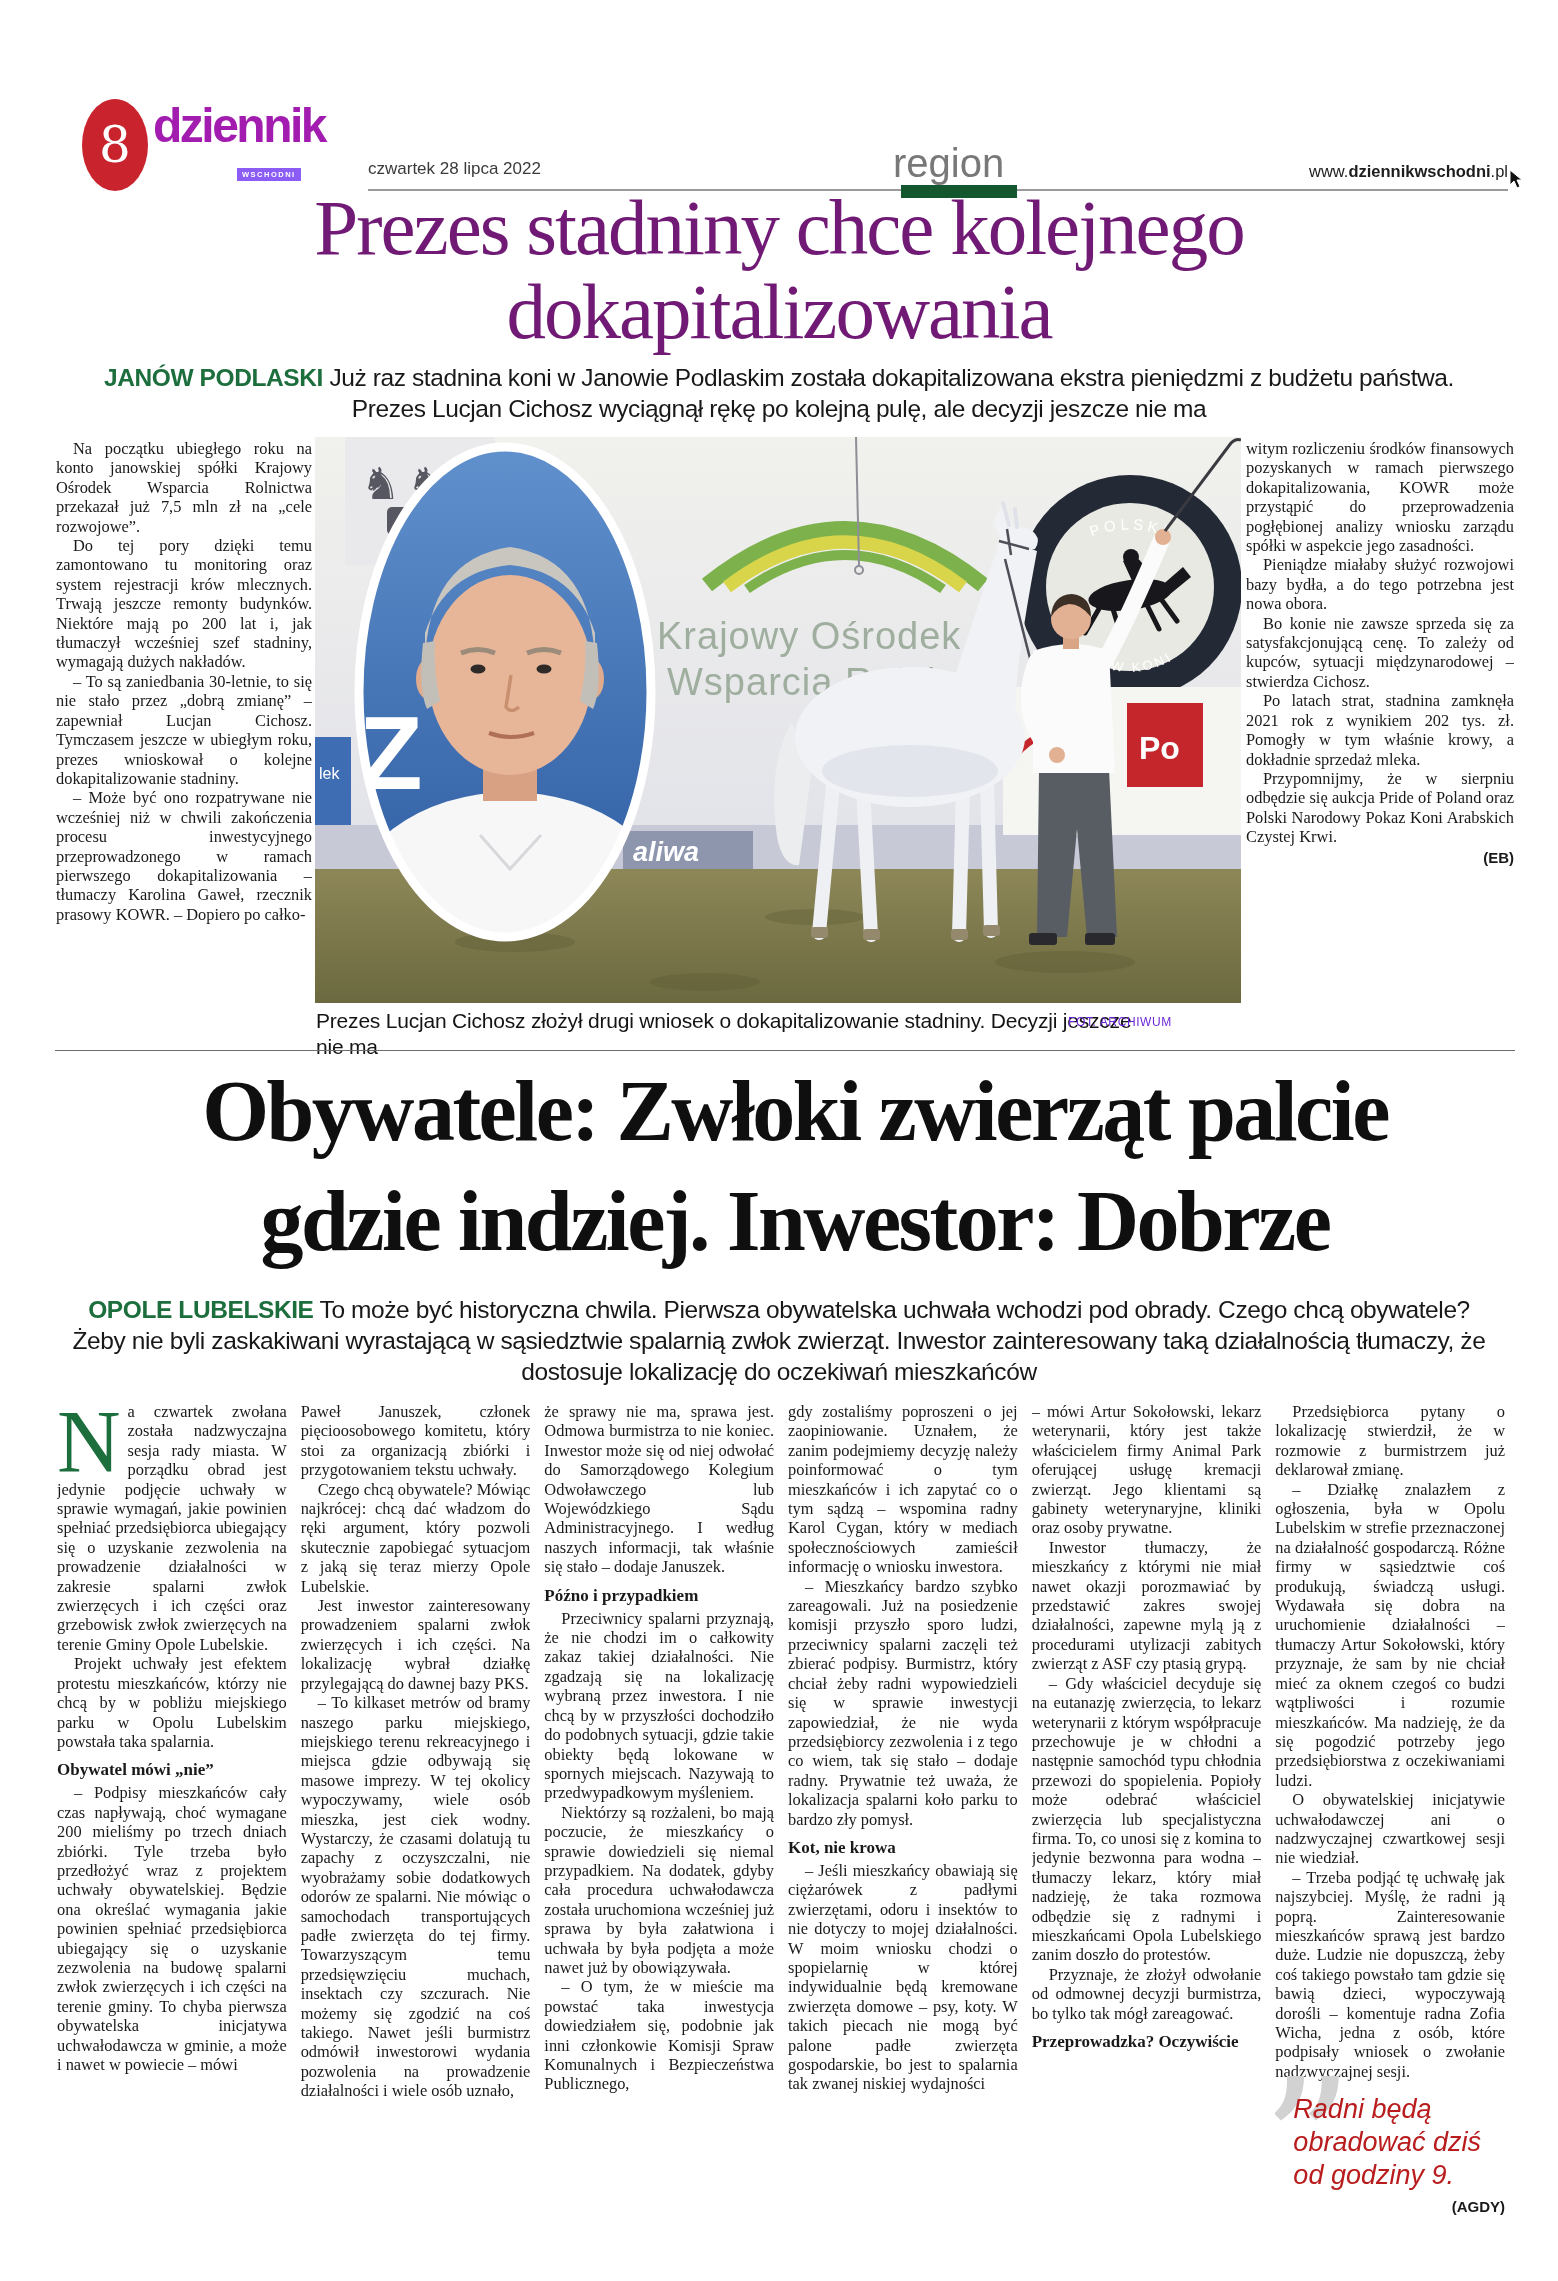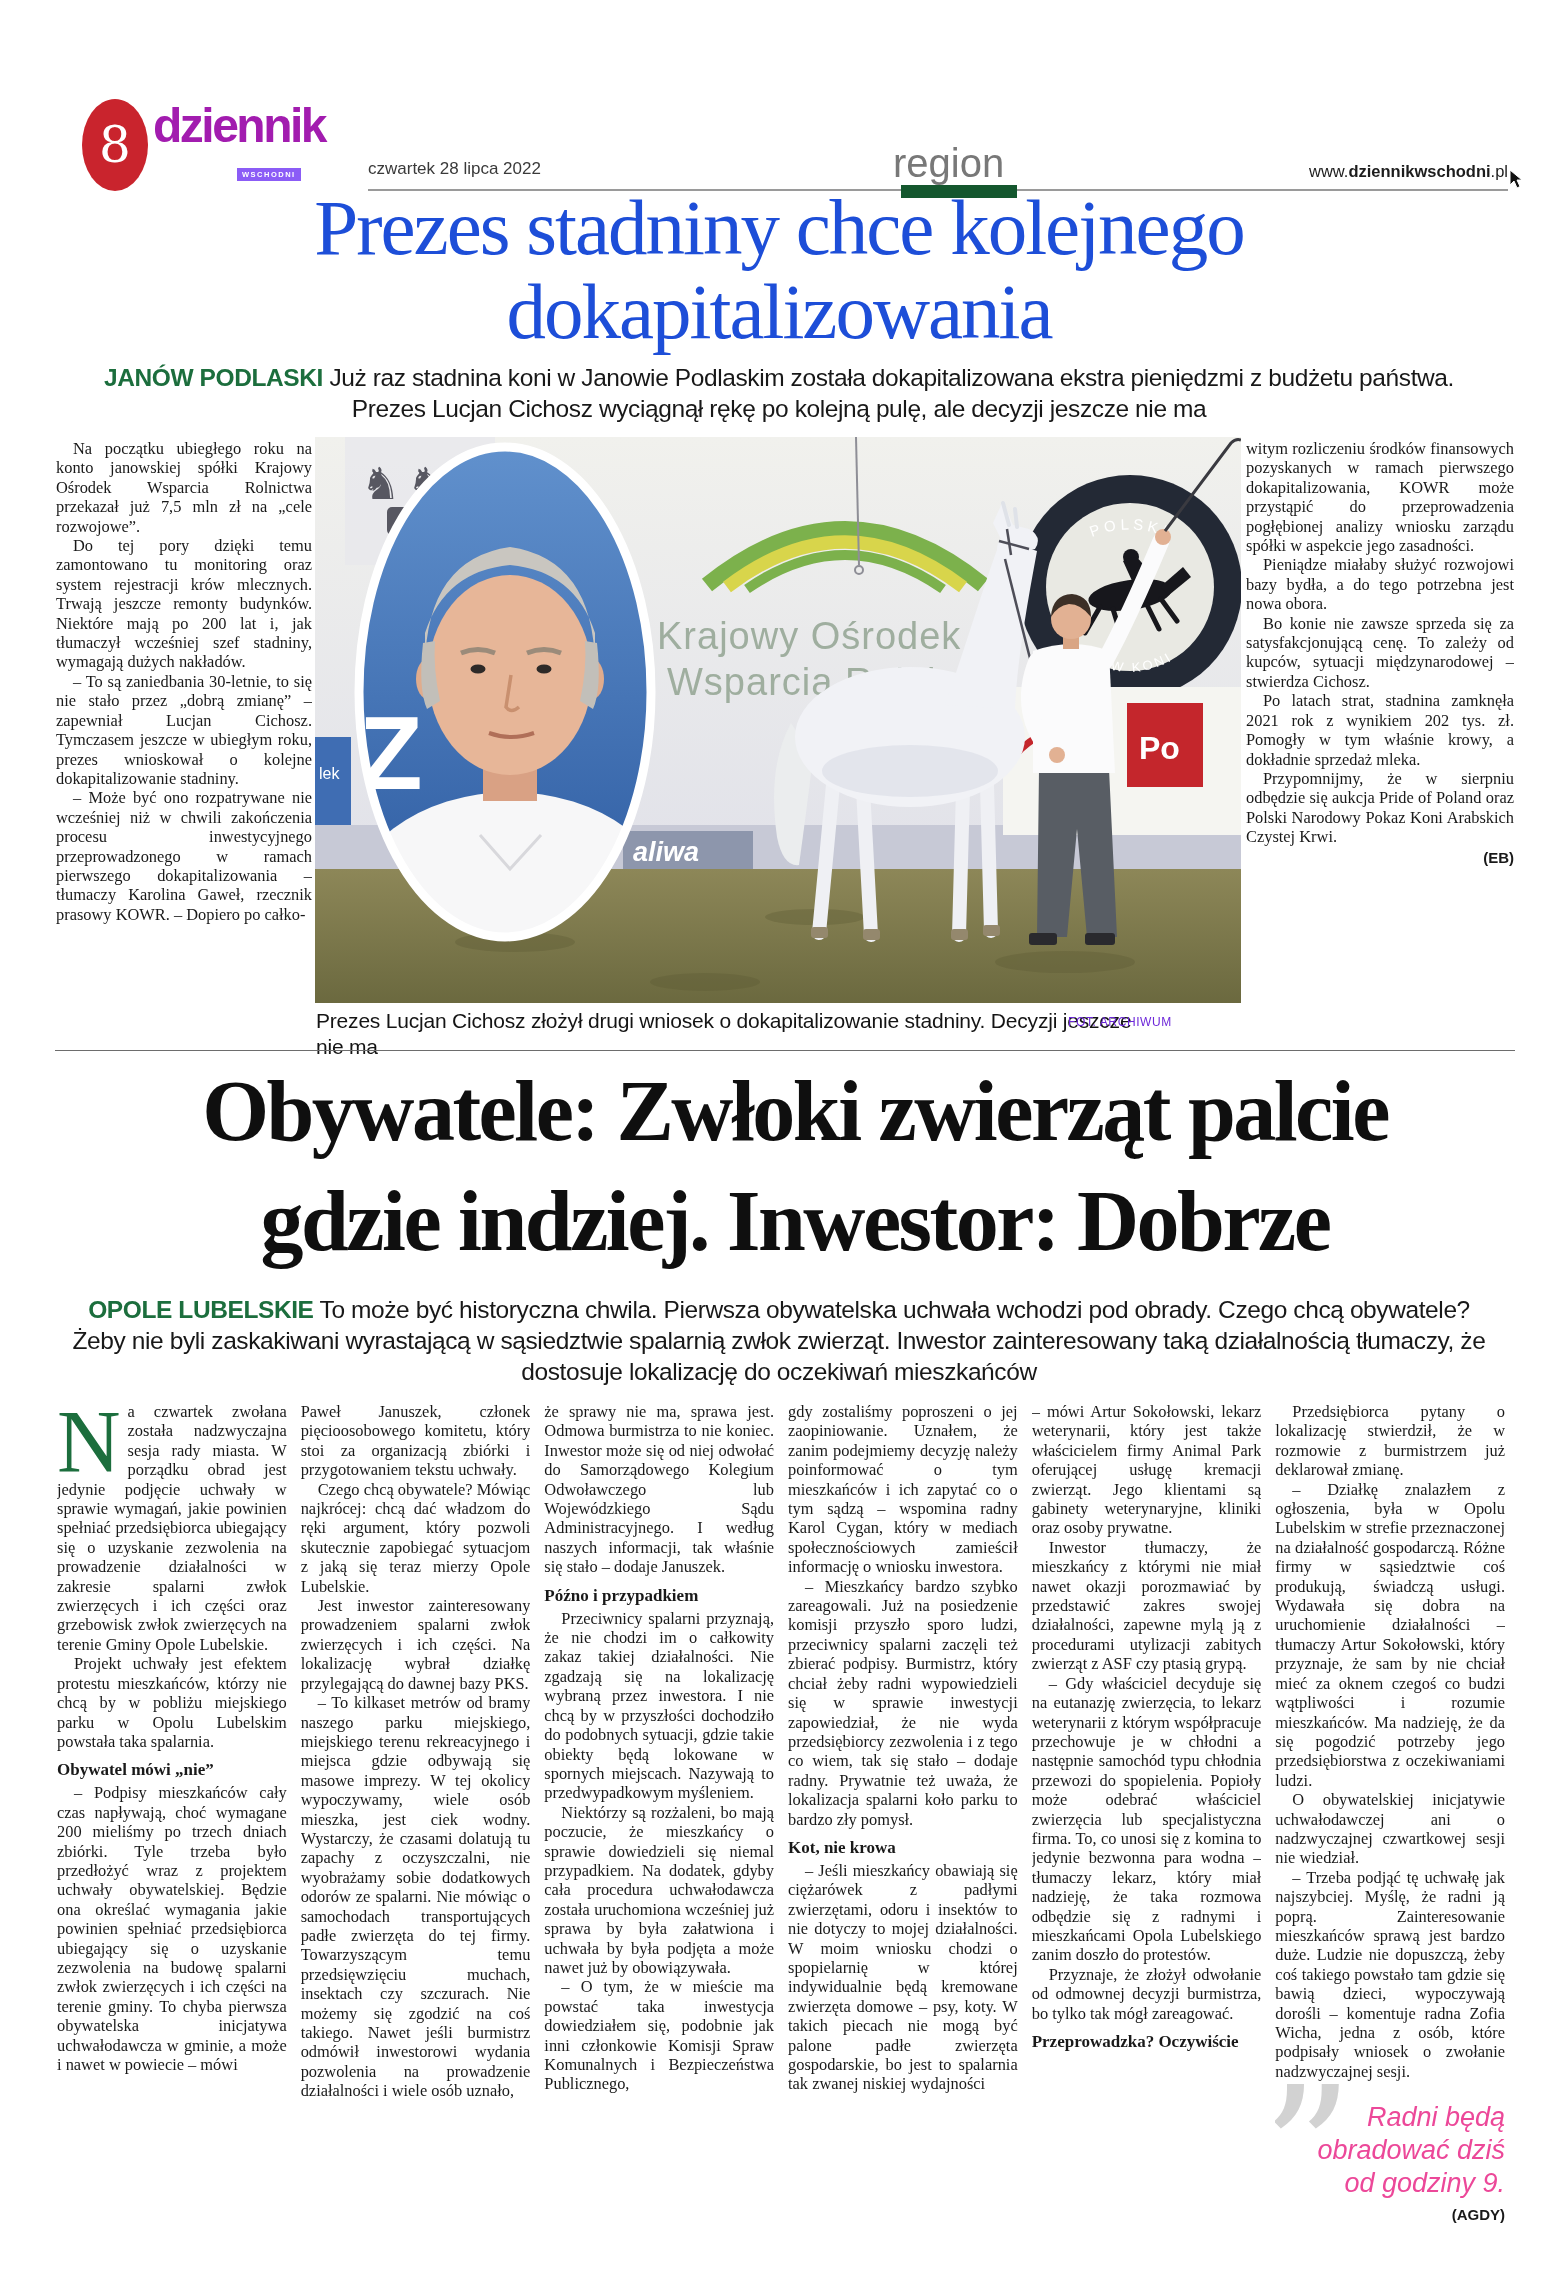--- a/index.html
+++ b/index.html
@@ -19,21 +19,21 @@
   .header-rule{left:368px;top:189px;width:1140px;height:2px;background:#9a9a9a;}
   .section{left:893px;top:140px;font:400 40px/46px "Liberation Sans",sans-serif;color:#787878;}
   .section-bar{left:901px;top:185px;width:116px;height:13px;background:#14572e;}
   .url{left:1280px;top:161px;width:228px;font:400 16.5px/20px "Liberation Sans",sans-serif;
        color:#1d1d1d;text-align:right;}
   .url b{font-weight:700;}
   .cursor{left:1508px;top:170px;}
 
   
   .h1{left:0;top:186px;width:1558px;text-align:center;
-      font:400 79px/84px "Liberation Serif",serif;color:#1d4ed8;letter-spacing:-2px;}
+      font:400 79px/84px "Liberation Serif",serif;color:#701a75;letter-spacing:-2px;}
   .h2{left:0;top:1056px;width:1558px;text-align:center;
       font:700 86px/110px "Liberation Serif",serif;color:#0f0f0f;letter-spacing:-2.5px;padding-left:16px;}
   .lead{left:69px;top:362px;width:1420px;text-align:center;
         font:400 24.5px/31px "Liberation Sans",sans-serif;color:#181818;letter-spacing:-0.4px;}
   .lead2{top:1294px;}
   .kicker{color:#1c6e3d;font-weight:700;}
 
   
   .bodycol{overflow:hidden;}
   .bodycol p{margin:0;font:400 16.4px/19.4px "Liberation Serif",serif;text-align:justify;color:#191919;}
@@ -46,22 +46,22 @@
   .col{width:230px;}
   .dropcap{float:left;font:400 88px/72px "Liberation Serif",serif;color:#1c6e3d;
            margin:4px 7px 0 0;}
 
   
   .pullquote{position:relative;margin:12px 0 8px;padding:2px 0 2px 10px;
              font:italic 400 25px/30px "Liberation Sans",sans-serif;color:#157a40;text-align:left;}
   .pullquote::before{content:"\201D";position:absolute;left:-8px;top:-36px;z-index:0;
              font:400 150px/1 "DejaVu Serif",serif;color:#d9d9d9;font-style:normal;}
   .pullquote span{position:relative;z-index:1;}
-  .pullquote2{position:relative;margin:16px 0 2px;padding:4px 0 2px 18px;
-             font:italic 400 27px/33px "Liberation Sans",sans-serif;color:#ec4899;text-align:right;}
+  .pullquote2{position:relative;margin:8px 0 2px;padding:4px 0 2px 18px;
+             font:italic 400 27px/33px "Liberation Sans",sans-serif;color:#b91c1c;text-align:left;}
   .pullquote2::before{content:"\201D";position:absolute;left:-14px;top:-34px;z-index:0;
              font:400 180px/1 "DejaVu Serif",serif;color:#d2d2d2;font-style:normal;}
   .pullquote2 span{position:relative;z-index:1;}
   .byline{text-align:right !important;font:700 15px/22px "Liberation Sans",sans-serif !important;}
 
   
   .photo{left:315px;top:437px;width:926px;height:566px;}
   .caption{left:316px;top:1008px;width:830px;
            font:400 21px/26px "Liberation Sans",sans-serif;color:#141414;letter-spacing:-0.2px;}
   .credit{left:1000px;top:1014px;width:240px;text-align:center;

